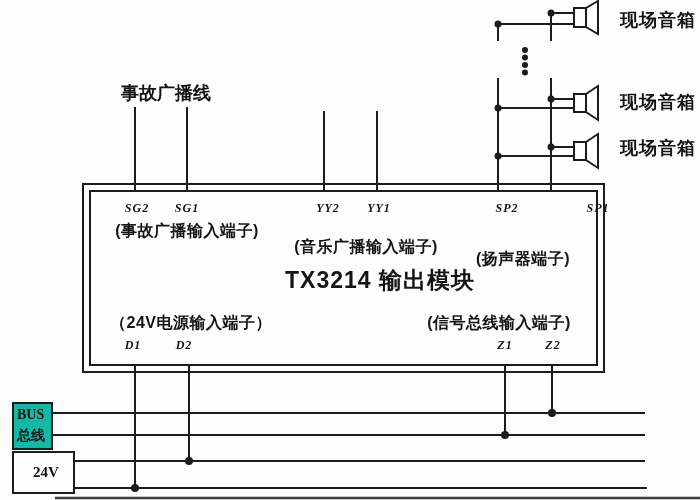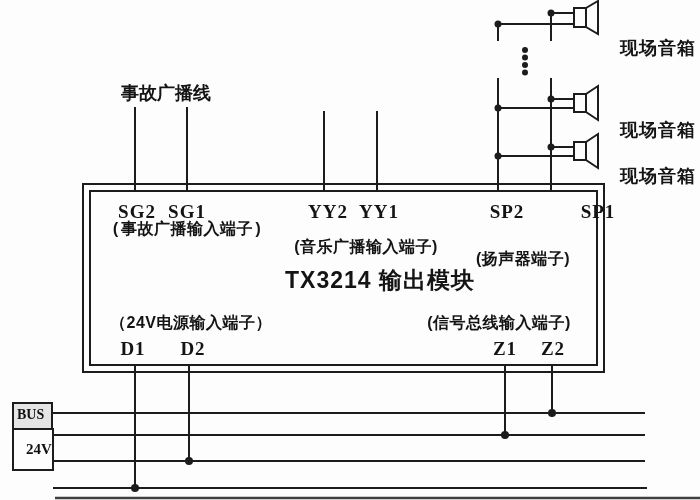--- a/index.html
+++ b/index.html
@@ -6,36 +6,36 @@
   #stage{
     position:relative;width:700px;height:500px;background:#fdfdfd;
     overflow:hidden;font-family:"Liberation Sans",sans-serif;color:#111;
   }
   #wires{position:absolute;left:0;top:0;width:700px;height:500px;}
   .box{position:absolute;border:2px solid #1c1c1c;box-sizing:border-box;background:transparent;}
   .lbl{
     position:absolute;font-weight:bold;color:#141414;white-space:nowrap;
     transform:translateX(-50%);line-height:1.1;
   }
-  .lbl.left{transform:none;margin-top:28px;}
+  .lbl.left{transform:none;}
   .toplbl{font-size:18px;}
-  .term{font-size:19px;font-family:"Liberation Serif","DejaVu Serif",serif;letter-spacing:1px;}
+  .term{font-size:12px;font-family:"Liberation Serif","DejaVu Serif",serif;letter-spacing:1px;font-style:italic;}
   .grp{font-size:16px;letter-spacing:0.5px;}
   .title{font-size:23px;letter-spacing:1px;}
   .spklbl{font-size:18px;letter-spacing:1px;}
   .busbox{
     position:absolute;left:12px;top:402px;width:41px;height:48px;
-    border:2px solid #1c1c1c;box-sizing:border-box;background:#e5e5e5;
+    border:2px solid #1c1c1c;box-sizing:border-box;background:#14b8a6;
     font-weight:bold;font-size:14px;line-height:21px;padding-left:3px;
     font-family:"Liberation Serif","DejaVu Serif",serif;
   }
   .pwrbox{
-    position:absolute;left:12px;top:428px;width:42px;height:43px;
+    position:absolute;left:12px;top:451px;width:63px;height:43px;
     border:2px solid #1c1c1c;box-sizing:border-box;background:#fdfdfd;
-    font-weight:bold;font-size:15px;line-height:38px;padding-left:12px;
+    font-weight:bold;font-size:15px;line-height:38px;padding-left:19px;
     font-family:"Liberation Serif","DejaVu Serif",serif;
   }
 </style>
 </head>
 <body>
 
 <div id="stage">
 
   <svg id="wires" viewBox="0 0 700 500" stroke="#1c1c1c" stroke-width="2" fill="none">
 
@@ -124,31 +124,31 @@
   <div class="lbl left spklbl" style="left:620px;top:93px;">现场音箱</div>
   <div class="lbl left spklbl" style="left:620px;top:139px;">现场音箱</div>
 
   <div class="lbl term" style="left:137px;top:202px;">SG2</div>
   <div class="lbl term" style="left:187px;top:202px;">SG1</div>
   <div class="lbl term" style="left:328px;top:202px;">YY2</div>
   <div class="lbl term" style="left:379px;top:202px;">YY1</div>
   <div class="lbl term" style="left:507px;top:202px;">SP2</div>
   <div class="lbl term" style="left:563px;top:202px;margin-left:35px;">SP1</div>
 
-  <div class="lbl grp" style="left:187px;top:222px;font-family:Liberation Mono, monospace;">(事故广播输入端子)</div>
+  <div class="lbl grp" style="left:187px;top:222px;">(事故广播输入端子)</div>
   <div class="lbl grp" style="left:366px;top:222px;margin-top:16px;">(音乐广播输入端子)</div>
   <div class="lbl grp" style="left:523px;top:222px;margin-top:28px;">(扬声器端子)</div>
 
   <div class="lbl title" style="left:366px;top:268px;margin-left:14px;">TX3214 输出模块</div>
 
   <div class="lbl grp" style="left:191px;top:314px;">（24V电源输入端子）</div>
   <div class="lbl grp" style="left:499px;top:314px;">(信号总线输入端子)</div>
 
   <div class="lbl term" style="left:133px;top:339px;">D1</div>
-  <div class="lbl term" style="left:193px;top:339px;text-align:center;">D2</div>
+  <div class="lbl term" style="left:184px;top:339px;text-align:center;">D2</div>
   <div class="lbl term" style="left:505px;top:339px;">Z1</div>
   <div class="lbl term" style="left:553px;top:339px;">Z2</div>
 
   <div class="busbox">
     <div>BUS</div>
     <div>总线</div>
   </div>
 
   <div class="pwrbox">
     <span>24V</span>

